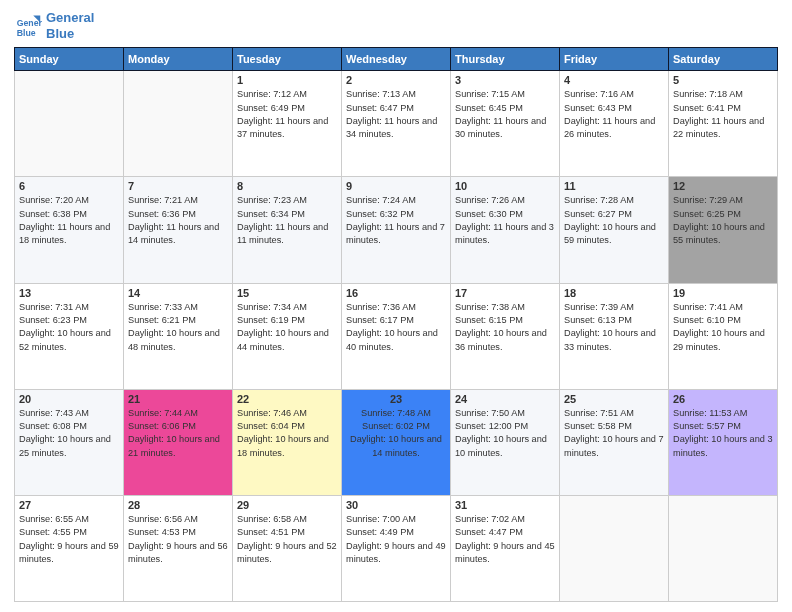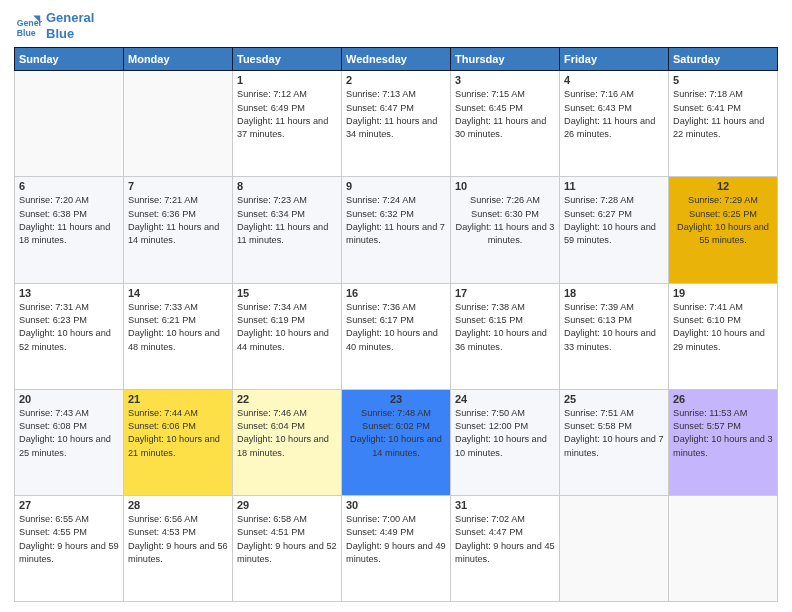--- a/index.html
+++ b/index.html
@@ -188,31 +188,31 @@
 Daylight: 11 hours and 11 minutes.</div>
           </td>
           <td style="background: rgb(245, 247, 250);">
             <span class="day-num">9</span>
             <div class="day-info" style="white-space: pre-line;">Sunrise: 7:24 AM
 Sunset: 6:32 PM
 Daylight: 11 hours and 7 minutes.</div>
           </td>
           <td style="background: rgb(245, 247, 250);">
             <span class="day-num">10</span>
-            <div class="day-info" style="white-space: pre-line; text-align: center;">Sunrise: 7:26 AM
+            <div class="day-info" style="white-space: pre-line;">Sunrise: 7:26 AM
 Sunset: 6:30 PM
 Daylight: 11 hours and 3 minutes.</div>
           </td>
           <td style="background: rgb(245, 247, 250);">
             <span class="day-num">11</span>
             <div class="day-info" style="white-space: pre-line;">Sunrise: 7:28 AM
 Sunset: 6:27 PM
 Daylight: 10 hours and 59 minutes.</div>
           </td>
-          <td style="background: #eab308; text-align: center;">
+          <td style="background: #a3a3a3;">
             <span class="day-num">12</span>
             <div class="day-info" style="white-space: pre-line;">Sunrise: 7:29 AM
 Sunset: 6:25 PM
 Daylight: 10 hours and 55 minutes.</div>
           </td>
         </tr>
         <tr>
           <td>
             <span class="day-num">13</span>
             <div class="day-info" style="white-space: pre-line;">Sunrise: 7:31 AM
@@ -256,21 +256,21 @@
 Daylight: 10 hours and 29 minutes.</div>
           </td>
         </tr>
         <tr>
           <td style="background: rgb(245, 247, 250);">
             <span class="day-num">20</span>
             <div class="day-info" style="white-space: pre-line;">Sunrise: 7:43 AM
 Sunset: 6:08 PM
 Daylight: 10 hours and 25 minutes.</div>
           </td>
-          <td style="background: #fde047;">
+          <td style="background: #ec4899;">
             <span class="day-num">21</span>
             <div class="day-info" style="white-space: pre-line;">Sunrise: 7:44 AM
 Sunset: 6:06 PM
 Daylight: 10 hours and 21 minutes.</div>
           </td>
           <td style="background: #fef9c3;">
             <span class="day-num">22</span>
             <div class="day-info" style="white-space: pre-line;">Sunrise: 7:46 AM
 Sunset: 6:04 PM
 Daylight: 10 hours and 18 minutes.</div>

